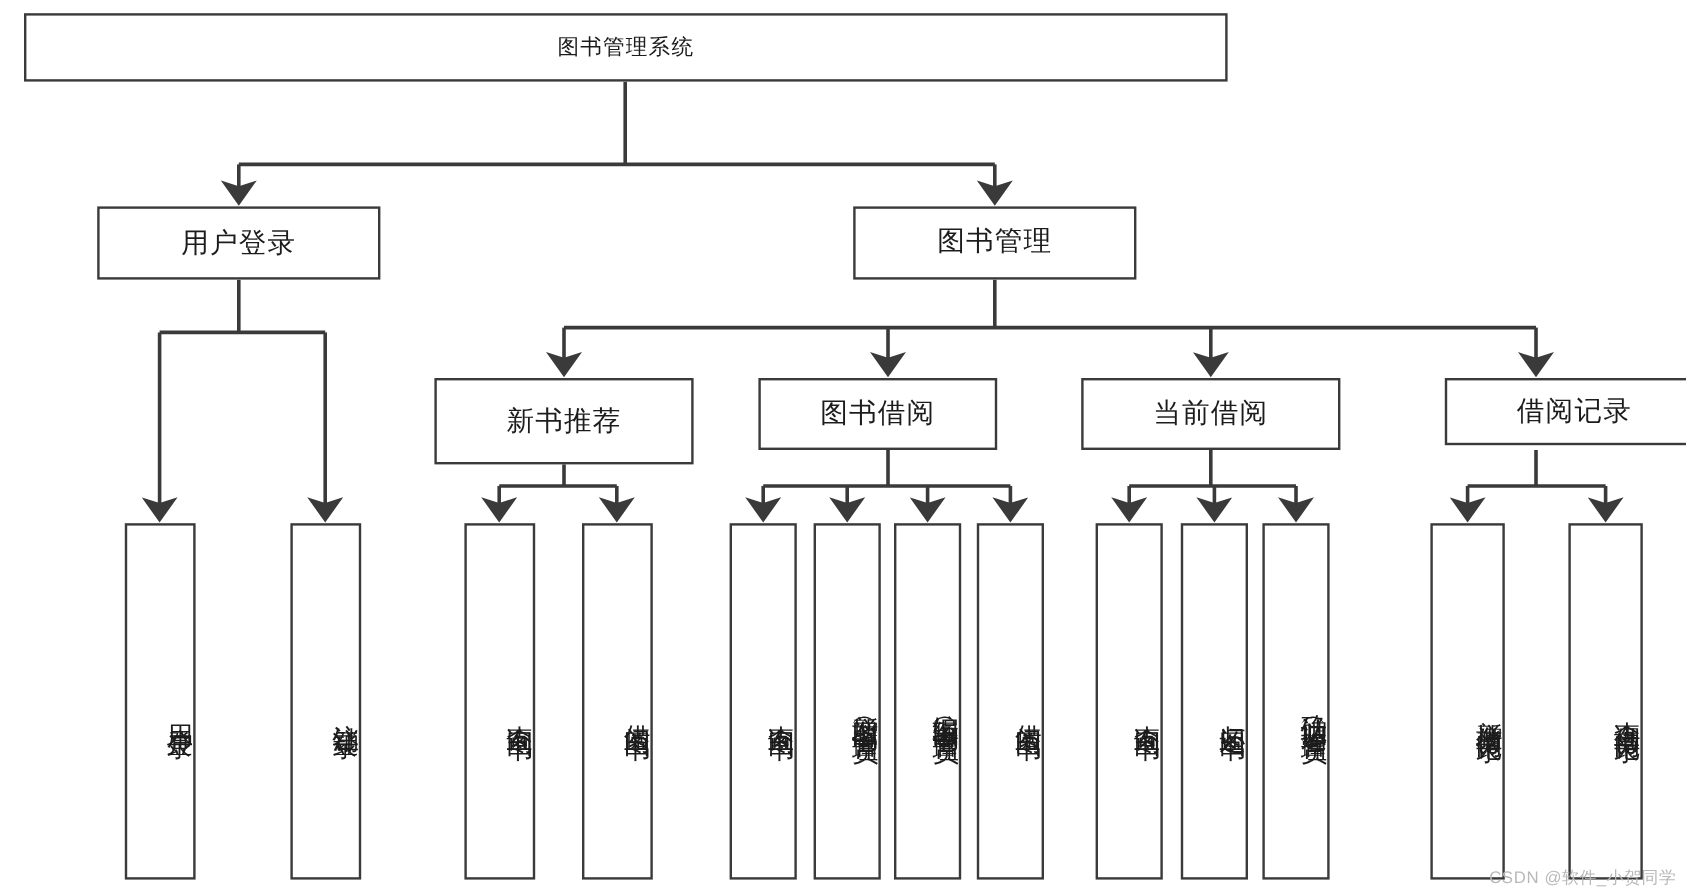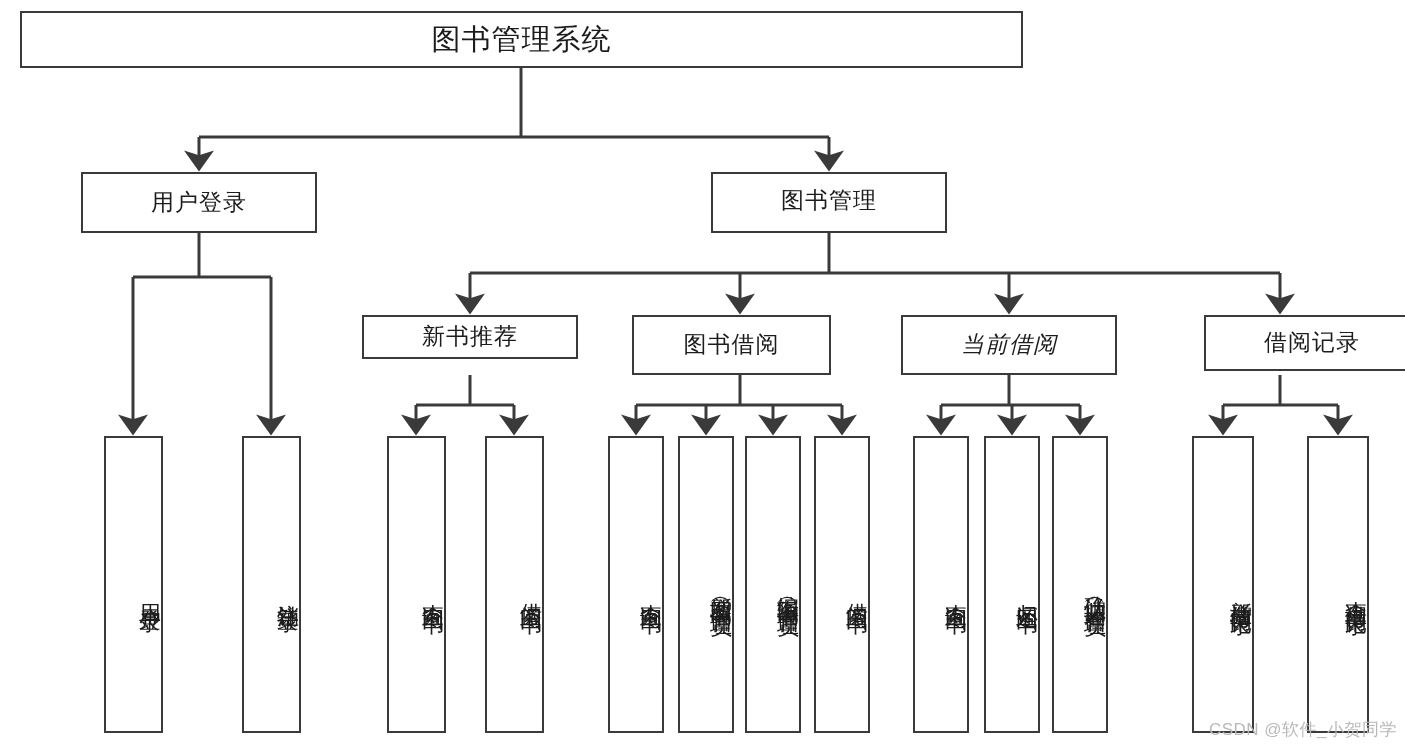--- a/index.html
+++ b/index.html
@@ -31,21 +31,21 @@
     justify-content:center;
     text-align:center;
     color:#1c1c1c;
   }
   .node.h{
     font-size:23px;
     letter-spacing:1px;
     line-height:1.1;
   }
   .node.root{
-    font-size:29px;
+    font-size:18px;
   }
   .node.v{
     font-size:22px;
     writing-mode:vertical-rl;
     text-orientation:upright;
     align-items:flex-start;
     justify-content:center;
     padding-top:14px;
     letter-spacing:3px;
     line-height:1.0;
@@ -53,21 +53,21 @@
   .node.v .vtxt{
     writing-mode:vertical-rl;
     text-orientation:upright;
     display:block;
     letter-spacing:3px;
   }
   .watermark{
     position:absolute;
     right:8px;
     bottom:6px;
-    font-size:17px;
+    font-size:14px;
     color:#b9b9b9;
     letter-spacing:0.5px;
     white-space:nowrap;
     user-select:none;
   }
 </style>
 </head>
 <body>
 
 <div id="canvas">
@@ -126,27 +126,27 @@
     <span>图书管理系统</span>
   </div>
 
   <div class="node h" style="left:81px;top:172px;width:236px;height:61px;">
     <span>用户登录</span>
   </div>
   <div class="node h" style="left:711px;top:172px;width:236px;height:61px;font-family:Liberation Mono, monospace;">
     <span>图书管理</span>
   </div>
 
-  <div class="node h" style="left:362px;top:315px;width:216px;height:44px;">
+  <div class="node h" style="left:362px;top:315px;width:216px;height:72px;">
     <span>新书推荐</span>
   </div>
   <div class="node h" style="left:632px;top:315px;width:199px;height:60px;">
     <span>图书借阅</span>
   </div>
-  <div class="node h" style="left:901px;top:315px;width:216px;height:60px;font-style:italic;">
+  <div class="node h" style="left:901px;top:315px;width:216px;height:60px;">
     <span>当前借阅</span>
   </div>
   <div class="node h" style="left:1204px;top:315px;width:216px;height:56px;">
     <span>借阅记录</span>
   </div>
 
   <div class="node v" style="left:104px;top:436px;width:59px;height:297px;">
     <span class="vtxt">用户登录</span>
   </div>
   <div class="node v" style="left:242px;top:436px;width:59px;height:297px;">

